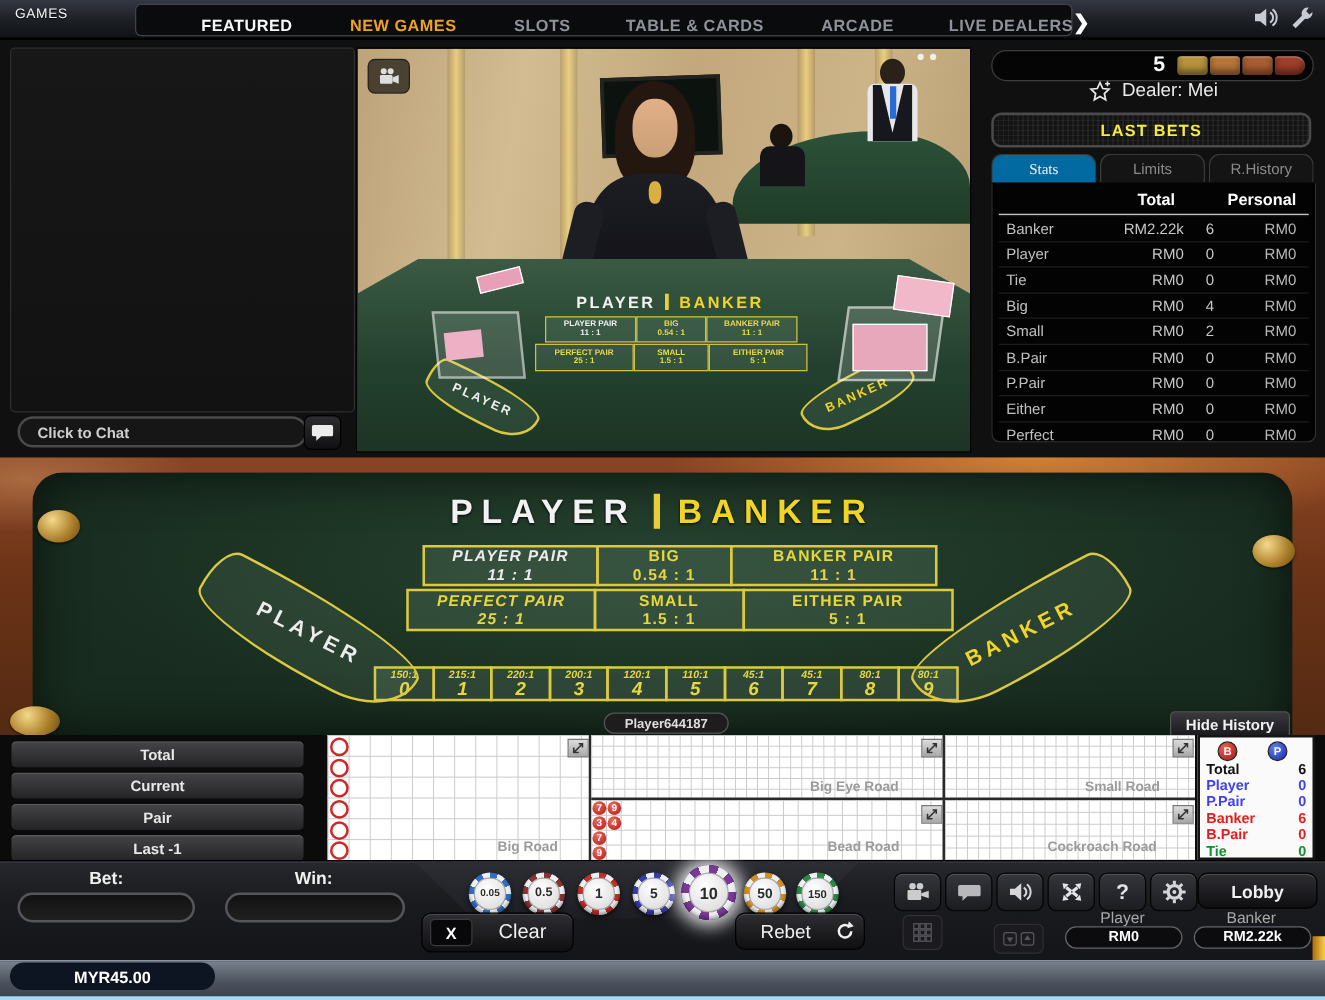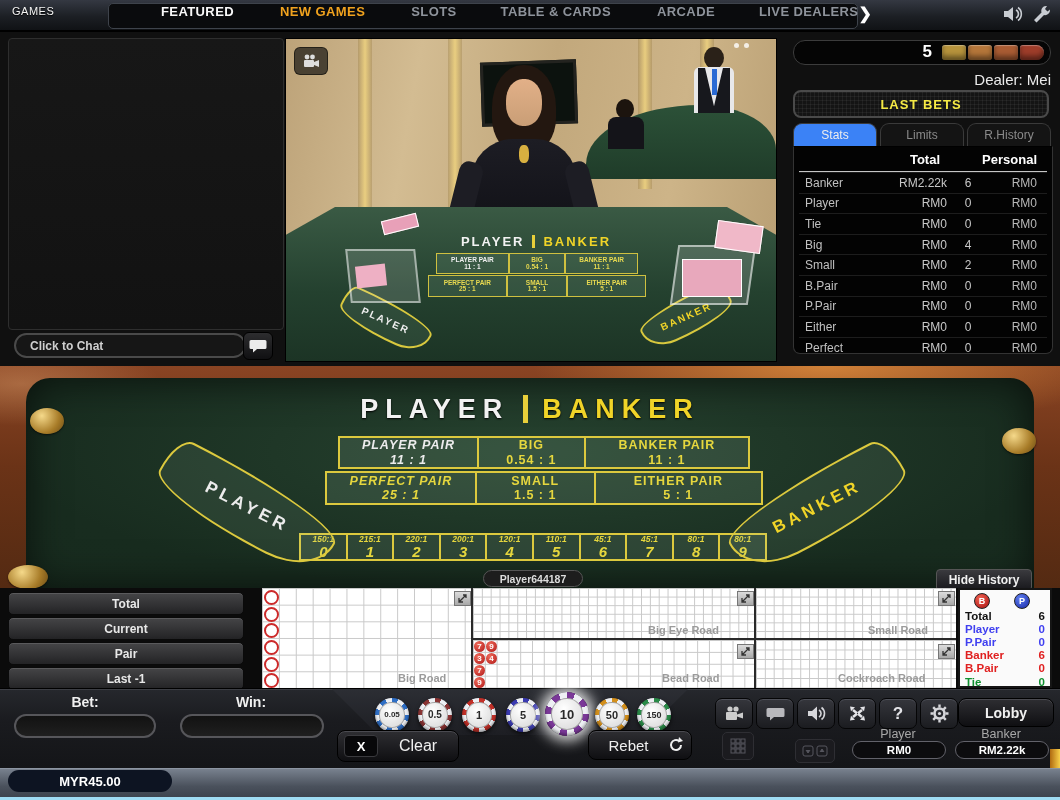--- a/index.html
+++ b/index.html
@@ -3,21 +3,21 @@
 <meta charset="utf-8">
 <style>
   html,body{margin:0;padding:0;background:#000;font-family:"Liberation Sans",sans-serif;}
   #stage{position:relative;width:1060px;height:800px;background:#101010;overflow:hidden;}
   .abs{position:absolute;}
   .flexc{display:flex;align-items:center;justify-content:center;}
 
   
   #nav{left:0;top:0;width:1060px;height:30px;background:linear-gradient(#343842,#1c1f24 55%,#101215);border-bottom:2px solid #000;}
   .brand{left:12px;top:5px;font-size:11px;font-weight:normal;color:#f4f4f4;letter-spacing:.5px;text-shadow:0 1px 1px #000;}
-  #menu{left:108px;top:3px;width:748px;height:24px;background:#0a0b0d;border:1px solid #3e434b;border-radius:5px;display:flex;align-items:flex-start;}
+  #menu{left:108px;top:3px;width:748px;height:24px;background:#0a0b0d;border:1px solid #3e434b;border-radius:5px;display:flex;align-items:flex-end;}
   .mi{font-size:13px;font-weight:bold;letter-spacing:.4px;cursor:pointer;white-space:nowrap;}
   .mi.on{color:#f8f8f8;} .mi.hot{color:#f0a21e;} .mi.off{color:#8e939b;}
   .chev{margin-left:auto;margin-right:14px;color:#fff;font-weight:bold;}
   .navicon{color:#c8ccd2;}
 
   
   #chatpanel{left:8px;top:38px;width:274px;height:290px;background:linear-gradient(#171717,#121212);border:1px solid #2e2e2e;border-radius:4px;}
   #chatinput{left:14px;top:333px;width:214px;height:21px;background:#161616;border:2px solid #4a4a4a;border-radius:13px;color:#d8d8d8;font-weight:bold;font-size:12px;padding:0 0 0 14px;outline:none;font-family:"Liberation Sans",sans-serif;}
   #chatinput::placeholder{color:#cfcfcf;opacity:1;}
   .chatbtn{left:243px;top:332px;width:28px;height:26px;background:linear-gradient(#2d2d2f,#101012);border:1px solid #000;border-radius:6px;}
@@ -30,26 +30,26 @@
   .vcell span{white-space:nowrap;}
   .vname{font-size:6.5px;font-weight:bold;color:#e8da50;}
   .vodds{font-size:6.5px;font-weight:bold;color:#e8da50;}
   .vwhite{color:#f0f0f0;}
   .varc{border:2px solid #d8c83e;background:rgba(170,210,180,.10);border-radius:10% 90% 30% 70%/60% 40% 60% 40%;}
 
   
   .timerbar{left:793px;top:40px;width:256px;height:23px;background:#050505;border:1px solid #3c3c3c;border-radius:12px;}
   .timer-num{left:0;top:1px;width:138px;text-align:right;color:#fff;font-size:17px;font-weight:bold;}
   .tseg{top:4px;width:24px;height:15px;border-radius:3px;box-shadow:inset 0 -4px 5px rgba(0,0,0,.45), inset 0 1px 1px rgba(255,255,255,.35);}
-  .dealer-row{left:793px;top:64px;width:258px;height:22px;display:flex;align-items:flex-end;justify-content:center;gap:8px;color:#eaeaea;font-size:15px;flex-direction:column;}
+  .dealer-row{left:793px;top:64px;width:258px;height:22px;display:flex;align-items:flex-start;justify-content:center;gap:8px;color:#eaeaea;font-size:15px;}
   .lastbets{left:793px;top:90px;width:252px;height:24px;border:2px solid #4a4a4a;border-radius:8px;color:#f5e945;font-weight:bold;font-size:13px;letter-spacing:1px;cursor:pointer;
     background-color:#141414;background-image:repeating-linear-gradient(0deg,transparent 0 3px,rgba(255,255,255,.05) 3px 4px),repeating-linear-gradient(90deg,transparent 0 3px,rgba(255,255,255,.05) 3px 4px);}
   #tabs{left:793px;top:123px;width:258px;height:23px;display:flex;gap:3px;}
   .tab{flex:1;border:1px solid #3a3a3a;border-bottom:none;border-radius:9px 9px 0 0;font-size:12px;display:flex;align-items:center;justify-content:center;cursor:pointer;}
-  .tab.active{background:#3b82f6;color:#eee;}
+  .tab.active{background:#0369a1;color:#eee;font-family:Liberation Serif, serif;}
   .tab.inactive{background:#141414;color:#8a8a8a;}
   #statspanel{left:793px;top:146px;width:258px;height:206px;background:#030303;border:1px solid #333;border-top-color:#000;border-radius:0 0 7px 7px;}
   .sh-row{display:flex;height:24px;align-items:center;border-bottom:1px solid #c6c6c6;margin:0 5px;color:#fff;font-weight:bold;font-size:13px;}
   .sh-sp{width:70px;} .sh-total{width:116px;text-align:center;} .sh-per{flex:1;text-align:right;padding-right:10px;}
   .st-row{display:flex;height:19.6px;align-items:center;margin:0 5px;border-top:1px solid #1d1d1d;font-size:12px;}
   .st-row:first-of-type{border-top:none;}
   .c-label{width:70px;padding-left:6px;color:#c0c0c0;}
   .c-amt{width:72px;text-align:right;color:#c8c8c8;}
   .c-cnt{width:42px;text-align:center;color:#c8c8c8;}
   .c-per{flex:1;text-align:right;padding-right:10px;color:#b8b8b8;}

